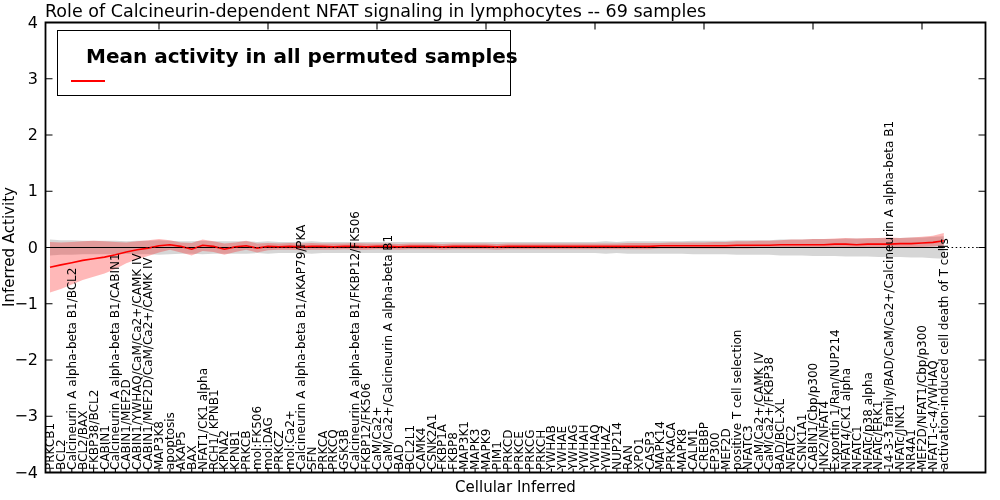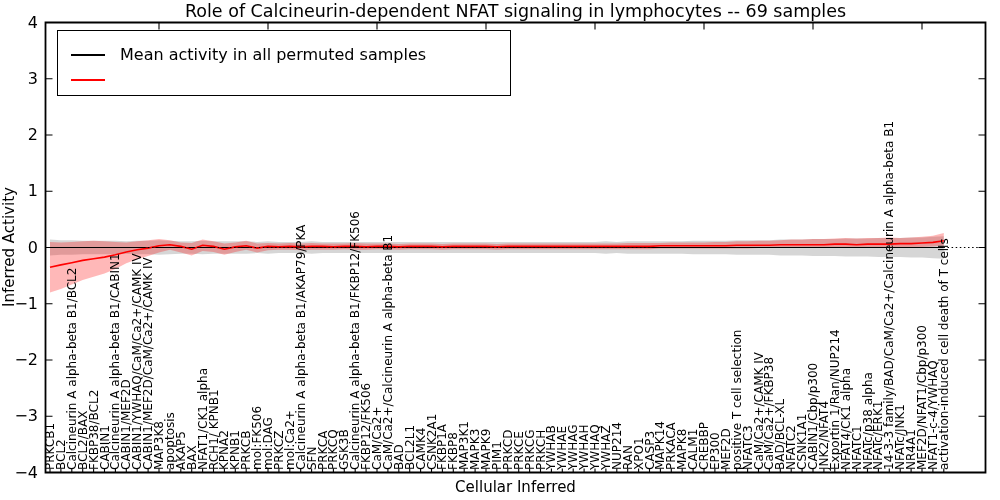--- a/index.html
+++ b/index.html
@@ -3,21 +3,21 @@
 <meta charset="utf-8">
 <style>
   html,body{margin:0;padding:0;}
   body{
     width:1000px;height:500px;overflow:hidden;background:#ffffff;
     font-family:"DejaVu Sans","Liberation Sans",sans-serif;color:#000;
     position:relative;
   }
   .fig{position:absolute;inset:0;}
   .title{
-    position:absolute;left:45px;top:1px;width:941px;text-align:center;
+    position:absolute;left:45px;top:1px;width:941px;
     font-size:17.5px;white-space:nowrap;
   }
   .ylabel{
     position:absolute;left:-141px;top:238px;width:300px;text-align:center;
     font-size:15px;transform:rotate(-90deg);
   }
   .xlabel{
     position:absolute;left:45px;top:478px;width:941px;text-align:center;
     font-size:15px;
   }
@@ -33,21 +33,21 @@
     letter-spacing:0px;
   }
   #x-ticks,#y-ticks{position:absolute;inset:0;pointer-events:none;}
   .legend{
     position:absolute;left:57px;top:30px;width:452px;height:64px;
     border:1.6px solid #000;background:#fff;z-index:5;
     display:flex;flex-direction:column;justify-content:space-evenly;
   }
   .legend-row{display:flex;align-items:center;gap:15px;padding-left:13px;}
   .swatch{display:inline-block;width:34px;height:0;border-top:2px solid #000;}
-  .legend-label{font-size:16px;white-space:nowrap;}
+  .legend-label{font-size:20px;white-space:nowrap;font-weight:bold;}
 </style>
 </head>
 <body>
 
 <div class="fig">
 
   <svg id="plot" width="1000" height="500" viewBox="0 0 1000 500">
     <path id="band-permuted" stroke="none" d="M50.0,239.6L60.9,240.2L71.8,240.2L82.7,240.8L93.6,240.8L104.5,240.8L115.4,240.8L126.3,241.3L137.2,240.8L148.1,240.8L159.0,240.2L169.9,240.8L180.8,241.3L191.7,241.3L202.6,240.8L213.5,241.3L224.4,241.3L235.3,241.3L246.2,241.3L257.1,241.9L268.0,241.3L278.9,241.9L289.8,241.9L300.7,241.9L311.6,241.3L322.5,241.9L333.4,241.9L344.3,241.9L355.2,241.9L366.1,241.9L377.0,241.9L387.9,241.9L398.8,241.9L409.7,241.9L420.6,241.9L431.5,241.9L442.4,241.9L453.3,241.9L464.2,241.9L475.1,241.9L486.0,241.9L496.9,241.9L507.8,241.9L518.7,241.9L529.6,241.9L540.5,241.9L551.4,241.9L562.3,241.9L573.2,241.9L584.1,241.9L595.0,241.9L605.9,241.3L616.8,241.9L627.7,241.3L638.6,241.3L649.5,241.3L660.4,241.3L671.3,241.3L682.2,241.3L693.1,240.8L704.0,240.8L714.9,240.8L725.8,240.8L736.7,240.2L747.6,240.2L758.5,240.2L769.4,240.2L780.3,239.6L791.2,239.6L802.1,239.6L813.0,239.1L823.9,239.1L834.8,239.1L845.7,238.5L856.6,238.5L867.5,238.5L878.4,237.9L889.3,237.9L900.2,237.9L911.1,237.4L922.0,237.4L932.9,236.8L943.8,236.3L943.8,258.8L932.9,258.2L922.0,257.6L911.1,257.6L900.2,257.1L889.3,257.1L878.4,257.1L867.5,256.5L856.6,256.5L845.7,256.5L834.8,255.9L823.9,255.9L813.0,255.9L802.1,255.4L791.2,255.4L780.3,255.4L769.4,254.8L758.5,254.8L747.6,254.8L736.7,254.8L725.8,254.3L714.9,254.3L704.0,254.3L693.1,254.3L682.2,253.7L671.3,253.7L660.4,253.7L649.5,253.7L638.6,253.7L627.7,253.7L616.8,253.1L605.9,253.7L595.0,253.1L584.1,253.1L573.2,253.1L562.3,253.1L551.4,253.1L540.5,253.1L529.6,253.1L518.7,253.1L507.8,253.1L496.9,253.1L486.0,253.1L475.1,253.1L464.2,253.1L453.3,253.1L442.4,253.1L431.5,253.1L420.6,253.1L409.7,253.1L398.8,253.1L387.9,253.1L377.0,253.1L366.1,253.1L355.2,253.1L344.3,253.1L333.4,253.1L322.5,253.1L311.6,253.7L300.7,253.1L289.8,253.1L278.9,253.1L268.0,253.7L257.1,253.1L246.2,253.7L235.3,253.7L224.4,253.7L213.5,253.7L202.6,254.3L191.7,253.7L180.8,253.7L169.9,254.3L159.0,254.8L148.1,254.3L137.2,254.3L126.3,253.7L115.4,254.3L104.5,254.3L93.6,254.3L82.7,254.3L71.8,254.8L60.9,254.8L50.0,255.4Z" fill="rgba(0,0,0,0.16)"></path>
     <path id="band-patient" stroke="none" d="M50.0,241.9L60.9,242.4L71.8,241.9L82.7,241.3L93.6,240.8L104.5,241.3L115.4,241.9L126.3,242.4L137.2,241.3L148.1,240.2L159.0,239.1L169.9,240.2L180.8,242.4L191.7,243.0L202.6,239.6L213.5,241.3L224.4,243.6L235.3,242.4L246.2,240.8L257.1,243.6L268.0,243.0L278.9,243.6L289.8,243.0L300.7,243.6L311.6,243.0L322.5,243.6L333.4,243.6L344.3,243.6L355.2,243.0L366.1,243.6L377.0,243.6L387.9,243.6L398.8,244.1L409.7,243.6L420.6,243.6L431.5,243.6L442.4,244.1L453.3,243.6L464.2,243.6L475.1,243.6L486.0,243.6L496.9,244.1L507.8,243.6L518.7,243.6L529.6,243.6L540.5,243.6L551.4,243.6L562.3,243.6L573.2,243.6L584.1,243.6L595.0,243.6L605.9,243.6L616.8,243.6L627.7,243.0L638.6,243.0L649.5,243.0L660.4,243.0L671.3,242.4L682.2,242.4L693.1,242.4L704.0,242.4L714.9,241.9L725.8,241.9L736.7,241.3L747.6,241.3L758.5,240.8L769.4,240.8L780.3,240.2L791.2,239.6L802.1,239.6L813.0,239.1L823.9,239.1L834.8,238.5L845.7,237.9L856.6,238.5L867.5,237.9L878.4,237.9L889.3,237.4L900.2,237.9L911.1,237.4L922.0,236.8L932.9,235.7L943.8,232.9L943.8,245.8L932.9,246.4L922.0,246.9L911.1,246.9L900.2,246.9L889.3,246.9L878.4,247.5L867.5,247.5L856.6,247.5L845.7,247.5L834.8,247.5L823.9,247.5L813.0,248.1L802.1,248.1L791.2,248.1L780.3,248.1L769.4,248.1L758.5,248.1L747.6,248.6L736.7,248.6L725.8,248.6L714.9,248.6L704.0,248.6L693.1,248.6L682.2,248.6L671.3,248.6L660.4,248.6L649.5,249.2L638.6,249.2L627.7,249.2L616.8,249.2L605.9,249.2L595.0,249.2L584.1,249.2L573.2,249.2L562.3,249.2L551.4,249.2L540.5,249.2L529.6,249.2L518.7,249.2L507.8,249.2L496.9,249.8L486.0,249.2L475.1,249.2L464.2,249.2L453.3,249.2L442.4,249.8L431.5,249.2L420.6,249.2L409.7,249.2L398.8,249.8L387.9,249.2L377.0,249.2L366.1,249.8L355.2,249.8L344.3,249.2L333.4,249.8L322.5,249.8L311.6,249.8L300.7,250.3L289.8,249.8L278.9,249.8L268.0,250.3L257.1,252.6L246.2,249.8L235.3,252.0L224.4,254.8L213.5,252.0L202.6,250.9L191.7,255.4L180.8,252.6L169.9,249.8L159.0,252.6L148.1,255.9L137.2,259.3L126.3,263.3L115.4,268.9L104.5,273.4L93.6,276.8L82.7,280.1L71.8,284.6L60.9,289.1L50.0,292.5Z" fill="rgba(255,0,0,0.28)"></path>
     <path id="line-permuted" fill="none" stroke-width="1.2" d="M50.0,247.5L60.9,247.5L71.8,247.5L82.7,247.5L93.6,247.5L104.5,247.5L115.4,247.5L126.3,247.5L137.2,247.5L148.1,247.5L159.0,247.5L169.9,247.5L180.8,247.5L191.7,247.5L202.6,247.5L213.5,247.5L224.4,247.5L235.3,247.5L246.2,247.5L257.1,247.5L268.0,247.5L278.9,247.5L289.8,247.5L300.7,247.5L311.6,247.5L322.5,247.5L333.4,247.5L344.3,247.5L355.2,247.5L366.1,247.5L377.0,247.5L387.9,247.5L398.8,247.5L409.7,247.5L420.6,247.5L431.5,247.5L442.4,247.5L453.3,247.5L464.2,247.5L475.1,247.5L486.0,247.5L496.9,247.5L507.8,247.5L518.7,247.5L529.6,247.5L540.5,247.5L551.4,247.5L562.3,247.5L573.2,247.5L584.1,247.5L595.0,247.5L605.9,247.5L616.8,247.5L627.7,247.5L638.6,247.5L649.5,247.5L660.4,247.5L671.3,247.5L682.2,247.5L693.1,247.5L704.0,247.5L714.9,247.5L725.8,247.5L736.7,247.5L747.6,247.5L758.5,247.5L769.4,247.5L780.3,247.5L791.2,247.5L802.1,247.5L813.0,247.5L823.9,247.5L834.8,247.5L845.7,247.5L856.6,247.5L867.5,247.5L878.4,247.5L889.3,247.5L900.2,247.5L911.1,247.5L922.0,247.5L932.9,247.5L943.8,247.5" stroke="#000000"></path>

